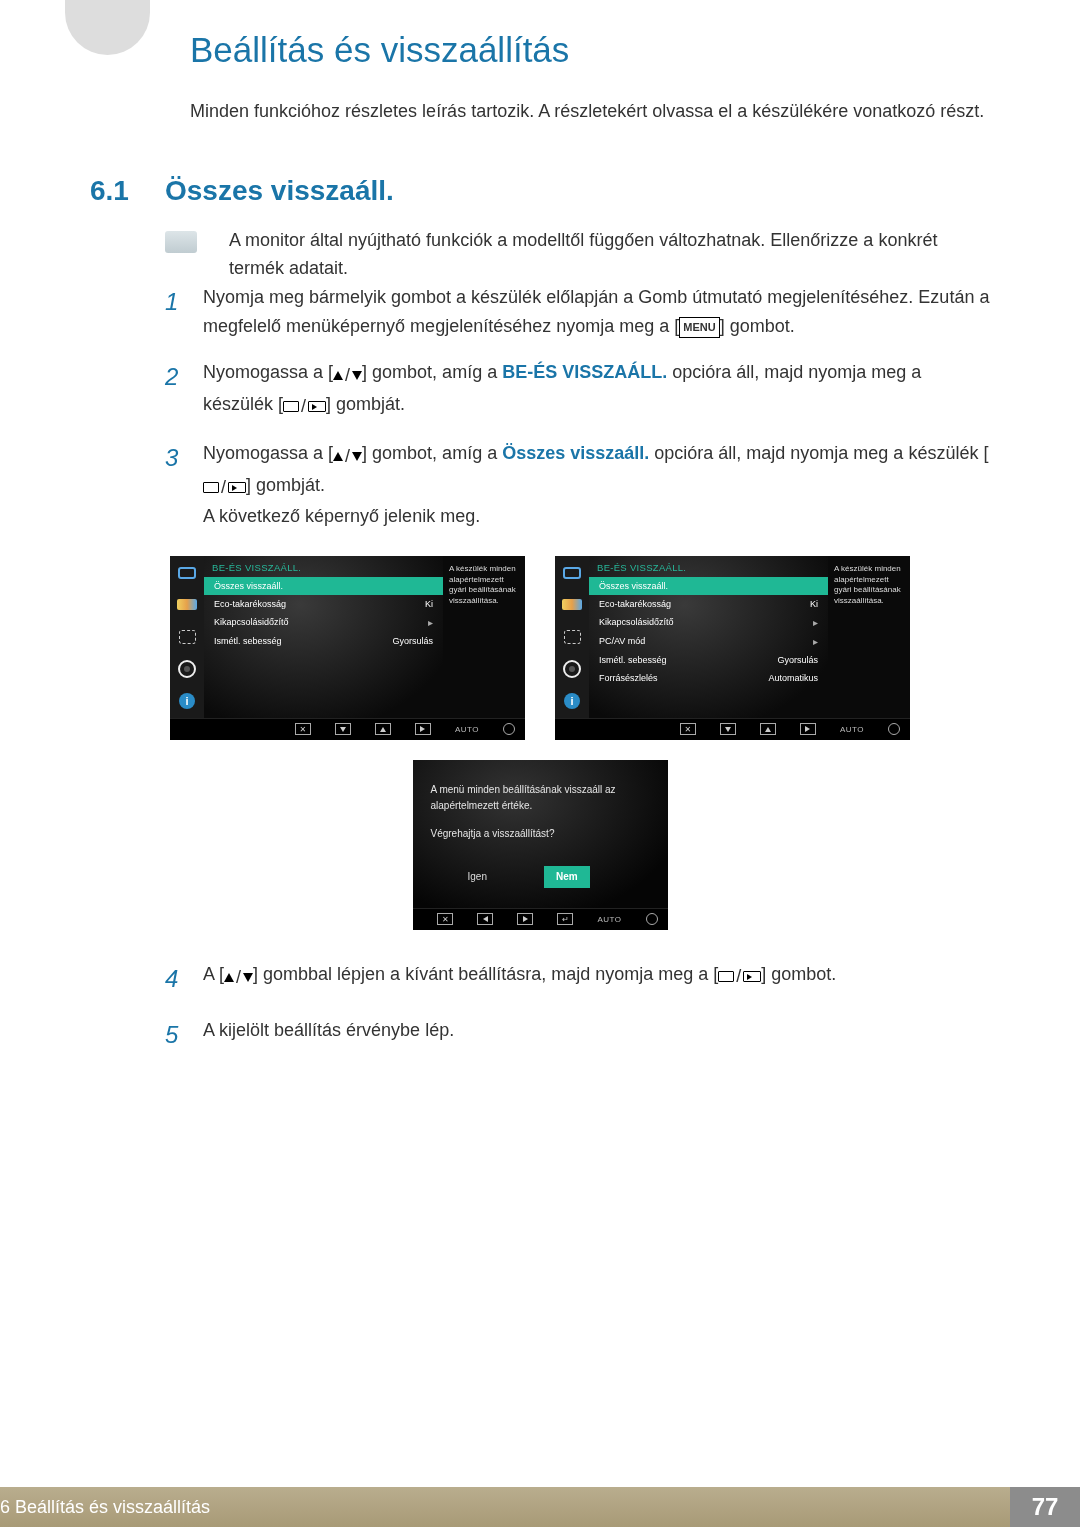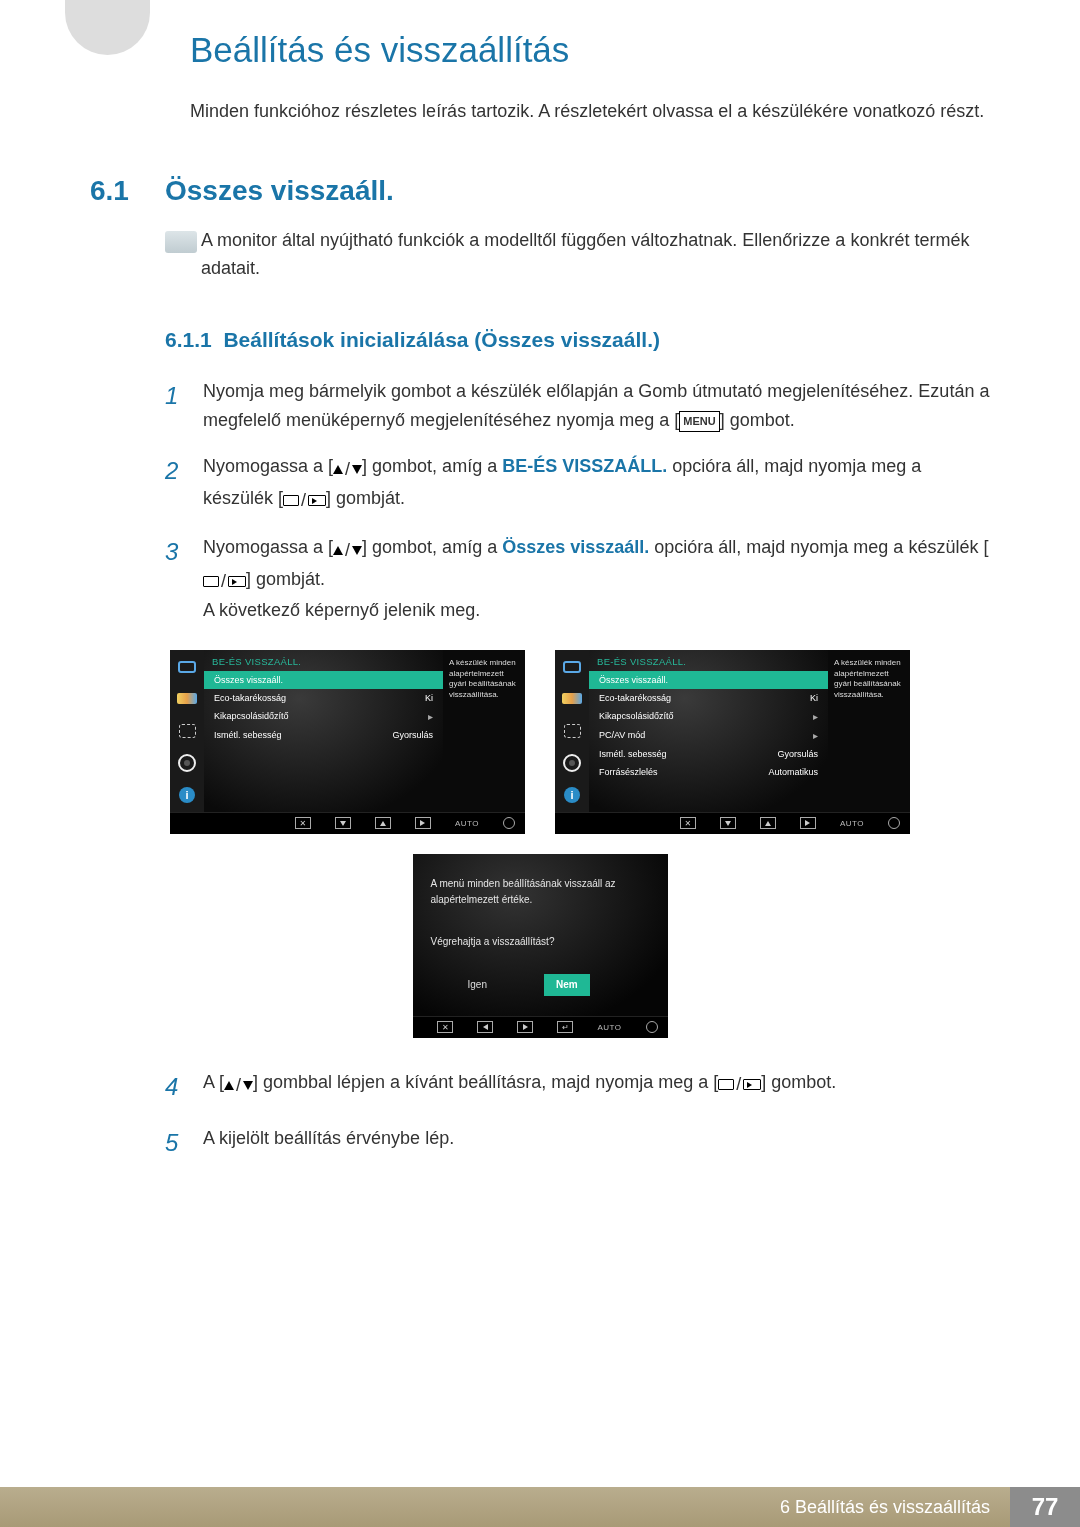--- a/index.html
+++ b/index.html
@@ -5,21 +5,21 @@
   * { margin:0; padding:0; box-sizing:border-box; }
   body { font-family: Arial, Helvetica, sans-serif; background:#fff; color:#333; width:1080px; height:1527px; position:relative; }
   .page { padding:30px 90px 0 90px; }
   .chapter-badge { position:absolute; left:65px; top:0; width:85px; height:55px; background:#ddd; border-bottom-left-radius:60px; border-bottom-right-radius:60px; }
   .title { color:#1a75a8; font-size:35px; font-weight:500; margin-left:100px; margin-bottom:28px; }
   .intro { margin-left:100px; font-size:18px; line-height:1.5; margin-bottom:50px; }
   .sec-row { display:flex; margin-bottom:16px; }
   .sec-num { color:#1a75a8; font-size:28px; font-weight:bold; width:75px; }
   .sec-title { color:#1a75a8; font-size:28px; font-weight:bold; }
   .body { margin-left:75px; font-size:18px; line-height:1.55; color:#333; }
-  .note-row { display:flex; gap:4px; margin-top:20px; margin-left:75px;justify-content:flex-end; }
+  .note-row { display:flex; gap:32px; margin-top:20px; margin-left:75px;justify-content:flex-end; }
   .note-icon { width:32px; height:22px; background:linear-gradient(#dde5e8,#c0ccd1); border-radius:3px; flex-shrink:0; margin-top:4px; }
   .note-text { font-size:18px; line-height:1.55; }
   .subhead { color:#1a75a8; font-size:21px; font-weight:bold; margin:45px 0 25px 75px; }
   ol.steps { list-style:none; margin-left:75px; }
   ol.steps li { display:flex; gap:20px; margin-bottom:18px; font-size:18px; line-height:1.6; }
   ol.steps .n { color:#1a75a8; font-size:24px; font-style:italic; font-weight:500; width:18px; flex-shrink:0; }
   .bold-blue { color:#1a75a8; font-weight:bold; }
   .menu-tag { border:1px solid #000; font-size:11px; font-weight:bold; padding:1px 3px; display:inline-block; vertical-align:1px; }
   
   .osd-pair { display:flex; gap:30px; justify-content:center; margin:25px 0 20px; }
@@ -45,33 +45,33 @@
   .osd-pwr{ width:12px;height:12px;border:1px solid #aaa;border-radius:50%;position:relative;}
   .tri { width:0; height:0; border-left:3px solid transparent; border-right:3px solid transparent;}
   .tri.up{border-bottom:5px solid #ccc;} .tri.dn{border-top:5px solid #ccc;}
   .tri.l{border-top:3px solid transparent;border-bottom:3px solid transparent;border-right:5px solid #ccc;border-left:none;}
   .tri.r{border-top:3px solid transparent;border-bottom:3px solid transparent;border-left:5px solid #ccc;border-right:none;}
   .caret{font-size:10px;color:#aaa;}
   
   .confirm-wrap { display:flex; justify-content:center; margin-bottom:30px;}
   .confirm { width:255px; background:#7dd3fc;}
   .confirm-body { background:radial-gradient(ellipse at 40% 25%,#333,#050505 80%); padding:22px 18px 20px; color:#e5e5e5; font-size:10px; line-height:1.6;}
-  .confirm-q { margin-top:26px;}
+  .confirm-q { margin-top:12px;}
   .confirm-btns { display:flex; gap:45px; margin-top:24px; padding-left:25px;}
   .cbtn { font-size:10px; color:#ddd; padding:3px 12px;}
   .cbtn.sel{ background:#1fb895; color:#fff;font-weight:bold;}
   
   .keywrap{ display:inline-flex; align-items:center; gap:2px; vertical-align:-2px;}
   .ktri { width:0;height:0;border-left:5px solid transparent;border-right:5px solid transparent;}
   .ktri.up{border-bottom:9px solid #000;} .ktri.dn{border-top:9px solid #000;}
   .krect{display:inline-block;width:16px;height:11px;border:1.6px solid #000;border-radius:1px;vertical-align:middle;}
   .krect.play{width:18px;position:relative;} .krect.play:after{content:'';position:absolute;left:3px;top:2px;width:0;height:0;border-top:3px solid transparent;border-bottom:3px solid transparent;border-left:5px solid #000;}
   
   .footer { position:absolute; left:0; right:0; bottom:0; height:40px; display:flex; align-items:stretch;}
-  .footer-bar { flex:1; background:linear-gradient(#b9ad8e,#a89a76); display:flex; justify-content:flex-end; align-items:center; padding-right:20px; color:#fff; font-size:18px; }
+  .footer-bar { flex:1; background:linear-gradient(#b9ad8e,#a89a76); display:flex; align-items:center; padding-right:20px; color:#fff; font-size:18px; }
   .footer-pg { width:70px; background:#8c8c8c; color:#fff; display:flex; align-items:center; justify-content:center; font-size:24px; font-weight:bold;}
 </style>
 </head>
 <body>
 
 <div class="chapter-badge"></div>
 
 <div class="page">
   <h1 class="title">Beállítás és visszaállítás</h1>
   <p class="intro">Minden funkcióhoz részletes leírás tartozik. A részletekért olvassa el a készülékére vonatkozó részt.</p>
@@ -80,23 +80,20 @@
     <div class="sec-num">6.1</div>
     <div class="sec-title">Összes visszaáll.</div>
   </div>
 
 
   <div class="note-row">
     <div class="note-icon"></div>
     <div class="note-text">A monitor által nyújtható funkciók a modelltől függően változhatnak. Ellenőrizze a konkrét termék adatait.</div>
   </div>
 
-  <h3 class="subhead">
-    <span>6.1.1</span>&nbsp;&nbsp;<span>Beállítások inicializálása (Összes visszaáll.)</span>
-  </h3>
 
   <ol class="steps">
     <li>
       <span class="n">1</span>
       <span>
         <span>Nyomja meg bármelyik gombot a készülék előlapján a Gomb útmutató megjelenítéséhez. Ezután a megfelelő menüképernyő megjelenítéséhez nyomja meg a [</span><span class="menu-tag">MENU</span><span>] gombot.</span>
       </span>
     </li>
     <li>
       <span class="n">2</span>

